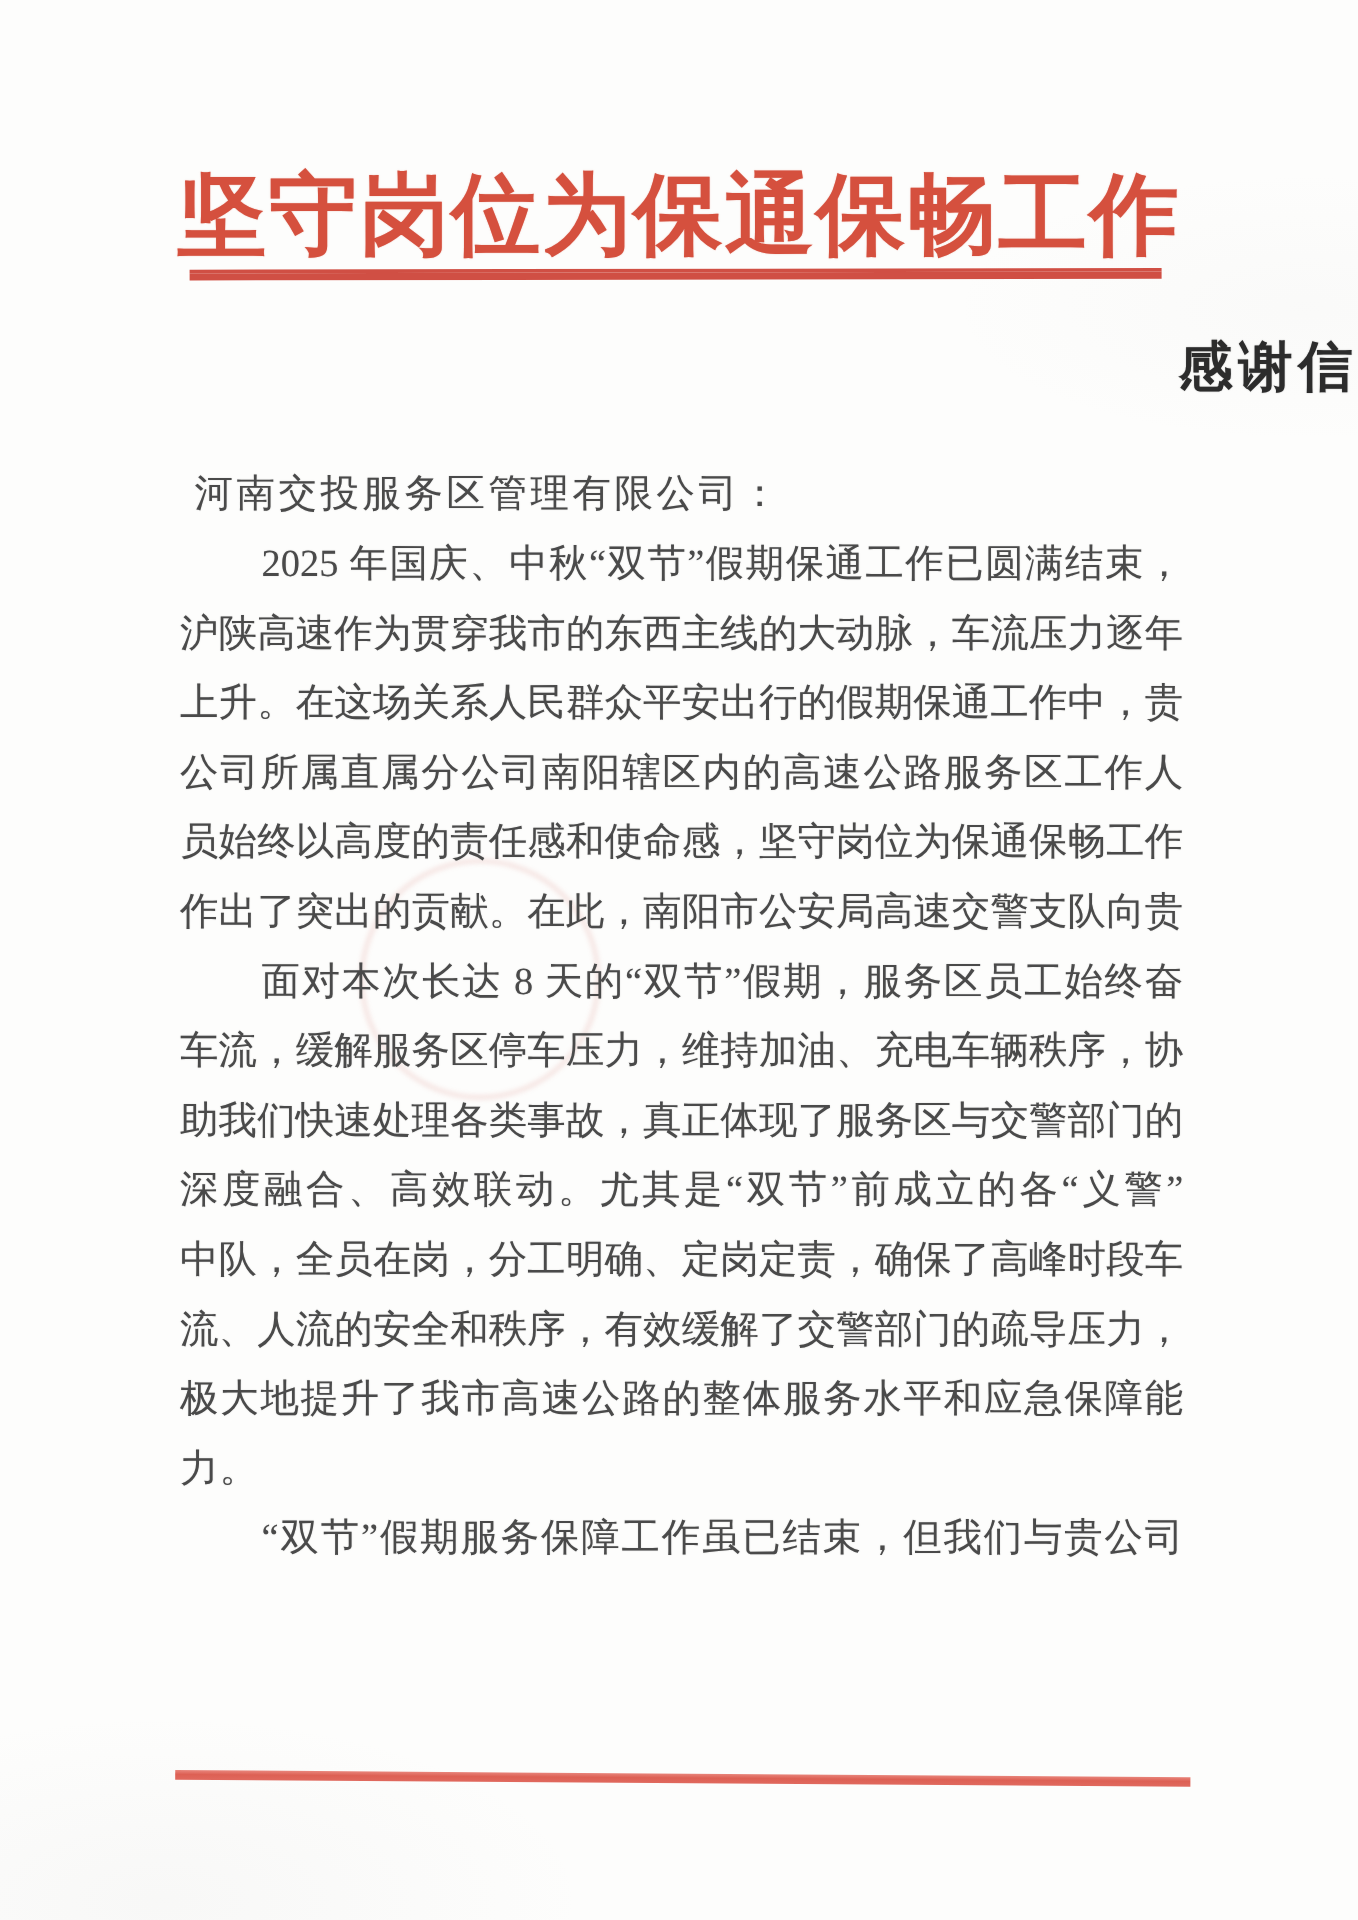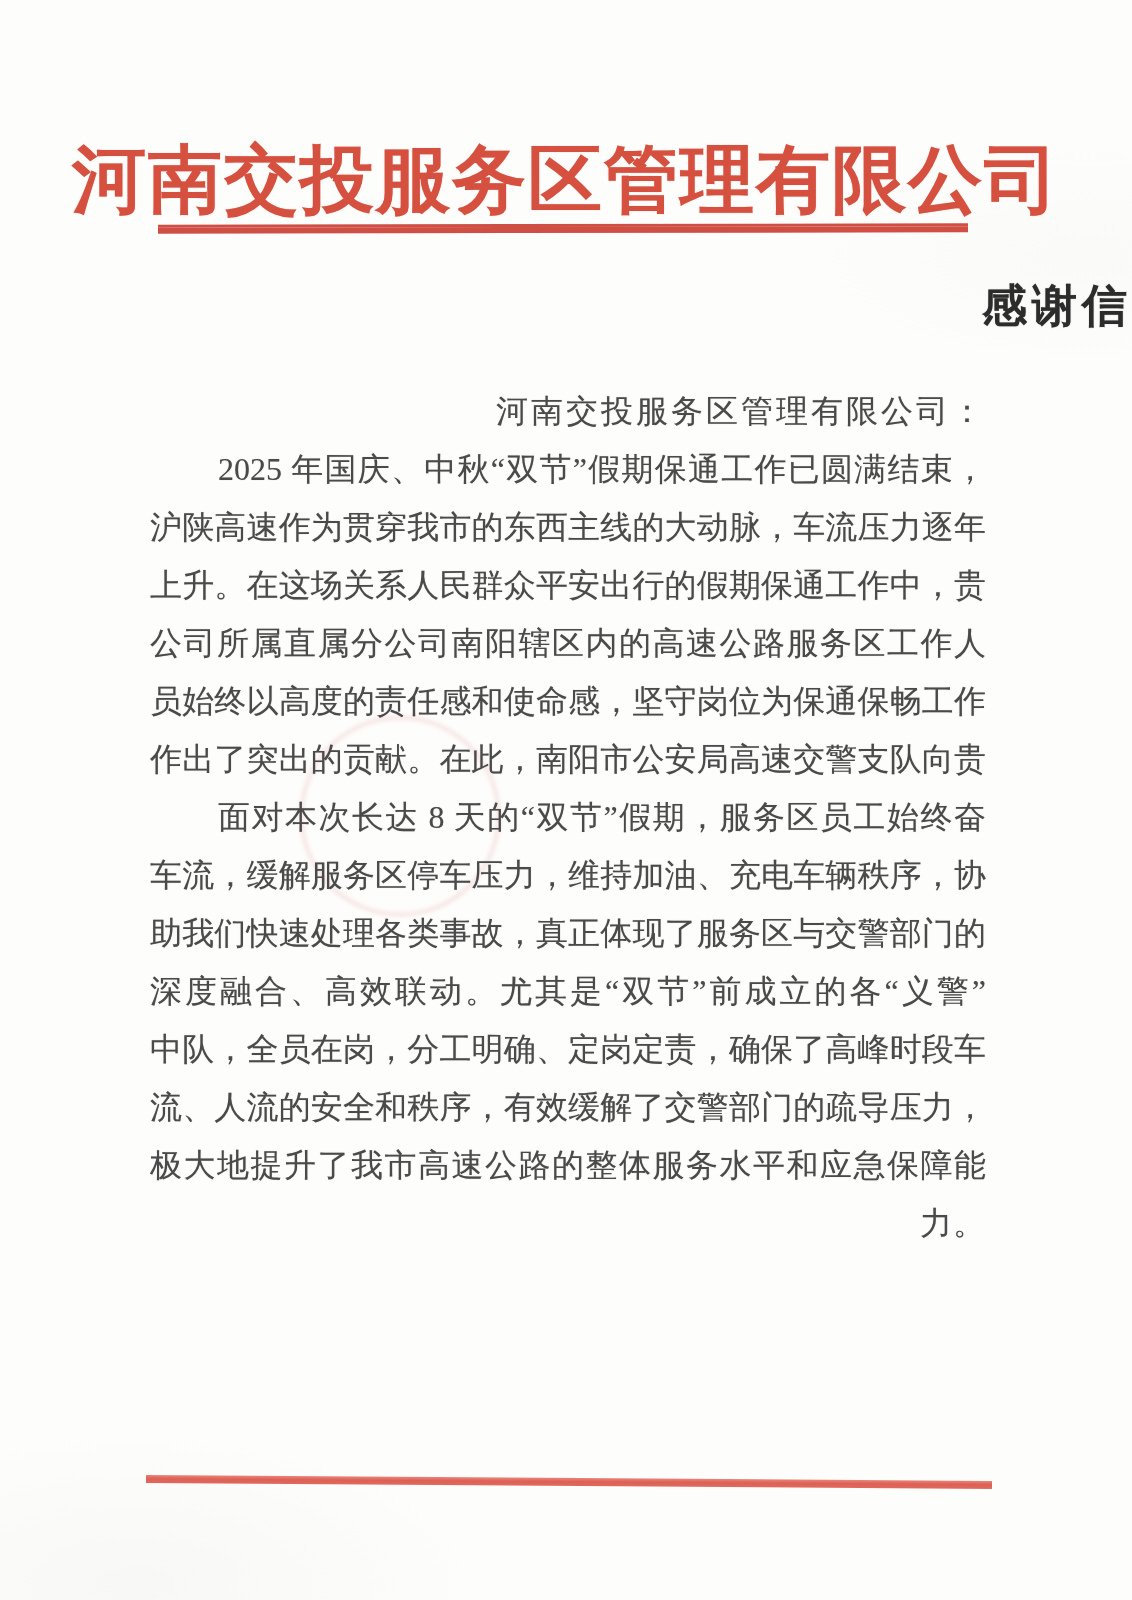--- a/index.html
+++ b/index.html
@@ -69,21 +69,20 @@
     width: 836px;
     color: #4a4a4a;
     text-shadow: 0 0 1px rgba(80,80,80,0.35);
   }
   .line {
     height: 58px;
     line-height: 58px;
     font-size: 32px;
     word-break: break-all;
     white-space: normal;
-    text-align: right;
   }
   .just {
     text-align: justify;
     text-align-last: justify;
   }
   .indent { padding-left: 68px; }
   .salute { letter-spacing: 3px; padding-left: 12px; }
   .plain  { letter-spacing: 1px; }
   .footer-rule {
     position: absolute;
@@ -93,21 +92,21 @@
     height: 8px;
     background: linear-gradient(180deg, #e8857b 0%, #dd6054 45%, #e0695e 100%);
     transform: rotate(0.4deg);
   }
 </style>
 </head>
 <body>
 
 <div class="page">
 
-  <div class="letterhead-title">河南交投服务区管理有限公司</div>
+  <div class="letterhead-title">坚守岗位为保通保畅工作</div>
 
   <div class="headline-rule"></div>
 
   <div class="doc-title">感谢信</div>
 
   <div class="seal-bleed"></div>
 
   <div class="body-block">
     <div class="line salute">河南交投服务区管理有限公司：</div>
     <div class="line just indent">2025 年国庆、中秋“双节”假期保通工作已圆满结束，</div>
@@ -117,17 +116,18 @@
     <div class="line just">员始终以高度的责任感和使命感，坚守岗位为保通保畅工作</div>
     <div class="line just">作出了突出的贡献。在此，南阳市公安局高速交警支队向贵</div>
     <div class="line just indent">面对本次长达 8 天的“双节”假期，服务区员工始终奋</div>
     <div class="line just">车流，缓解服务区停车压力，维持加油、充电车辆秩序，协</div>
     <div class="line just">助我们快速处理各类事故，真正体现了服务区与交警部门的</div>
     <div class="line just">深度融合、高效联动。尤其是“双节”前成立的各“义警”</div>
     <div class="line just">中队，全员在岗，分工明确、定岗定责，确保了高峰时段车</div>
     <div class="line just">流、人流的安全和秩序，有效缓解了交警部门的疏导压力，</div>
     <div class="line just">极大地提升了我市高速公路的整体服务水平和应急保障能</div>
     <div class="line plain">力。</div>
+    <div class="line just indent">“双节”假期服务保障工作虽已结束，但我们与贵公司</div>
   </div>
 
   <div class="footer-rule"></div>
 
 </div>
 
 </body></html>

